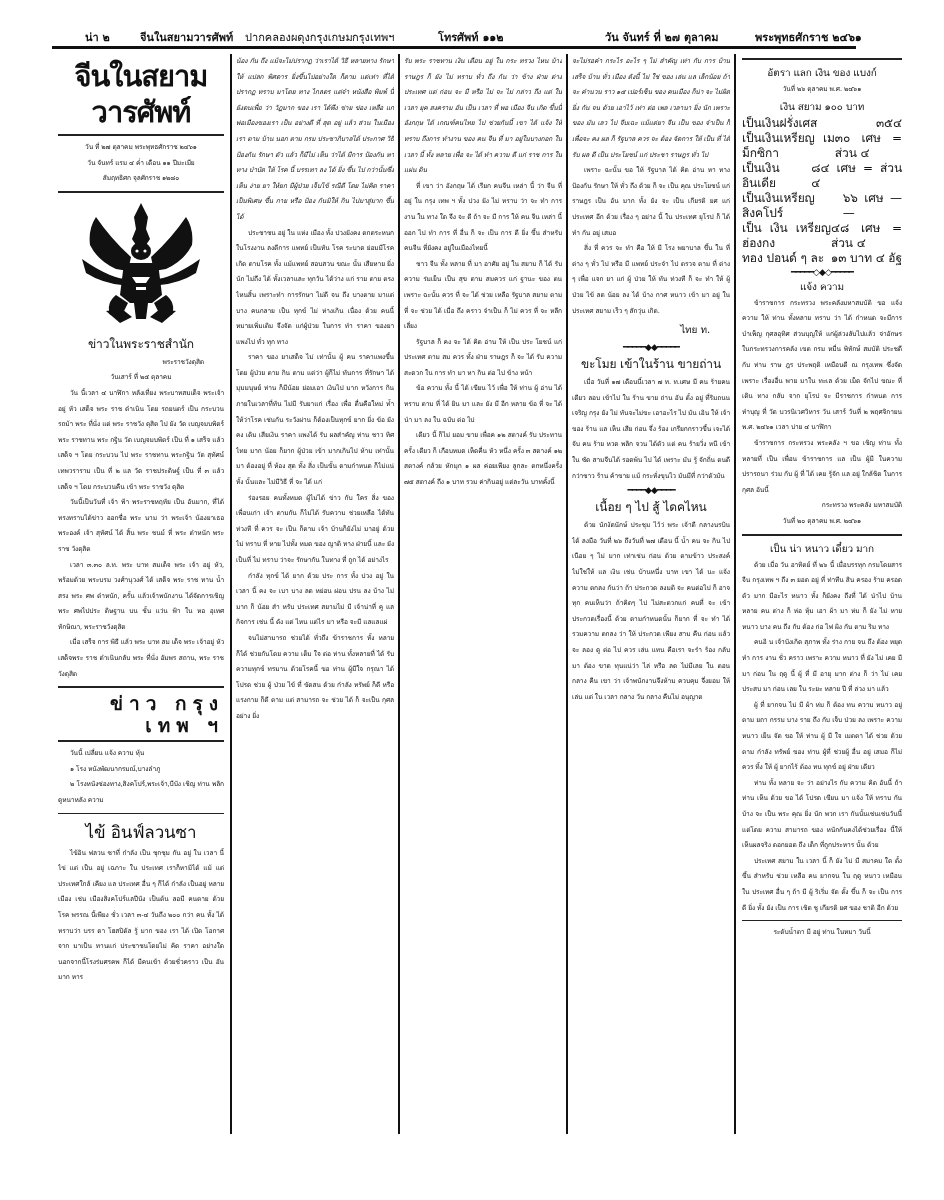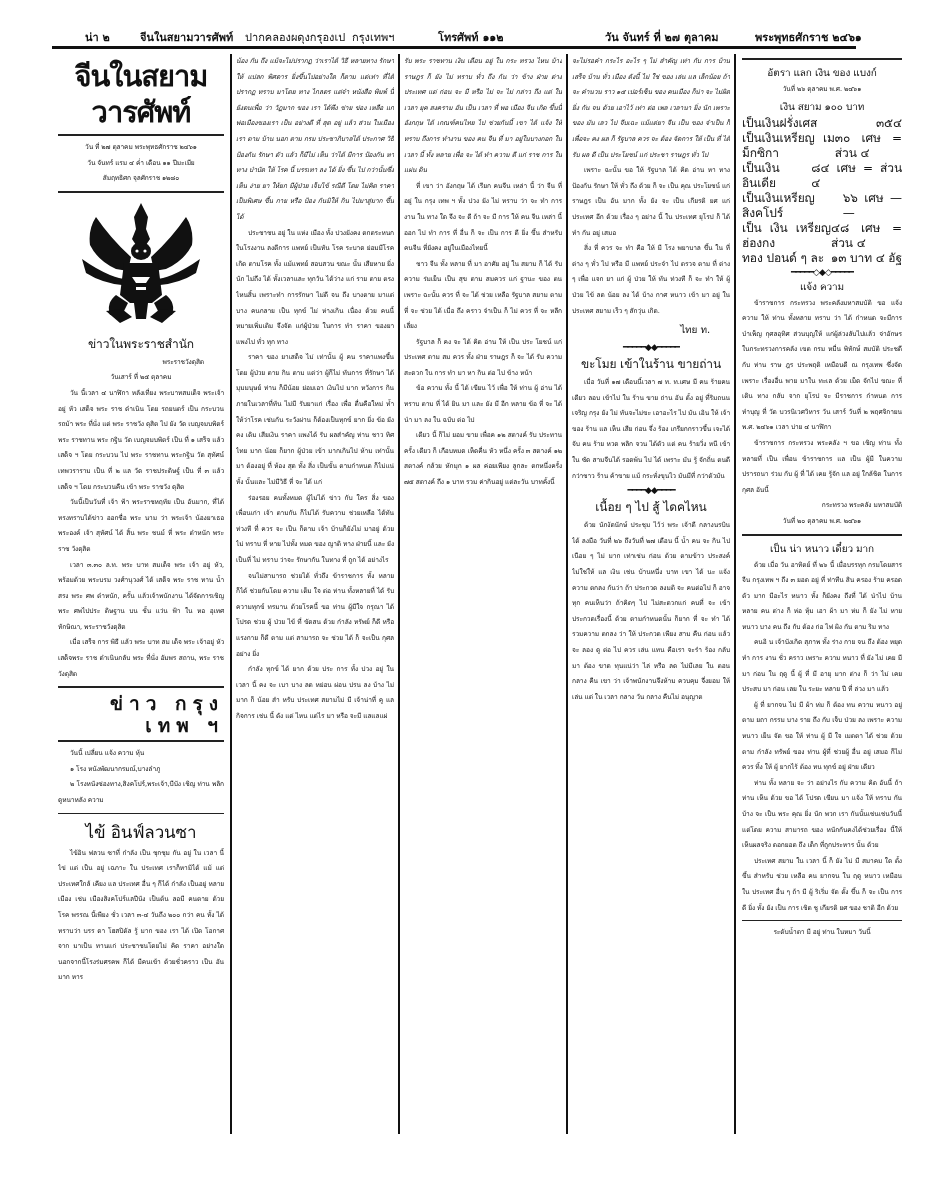--- a/index.html
+++ b/index.html
@@ -29,21 +29,21 @@
   .rates-row { display:flex; justify-content:space-between; font-size:12px; line-height:15px; }
 </style>
 </head>
 <body>
 
 <div class="page">
 
   <div class="header-line">
     <span style="left:45px">น่า ๒</span>
     <span style="left:100px">จีนในสยามวารศัพท์</span>
-    <span style="left:205px;font-weight:normal">ปากคลองผดุงกรุองเป</span>
+    <span style="left:205px;font-weight:normal">ปากคลองผดุงกรุงเกษม</span>
     <span style="left:312px;font-weight:normal">กรุงเทพฯ</span>
     <span style="left:398px">โทรศัพท์ ๑๑๒</span>
     <span style="left:565px">วัน จันทร์ ที่ ๒๗ ตุลาคม</span>
     <span style="left:715px">พระพุทธศักราช ๒๔๖๑</span>
   </div>
   <div class="header-rule"></div>
 
   <div class="col" style="left:58px; width:166px; height:1130px;">
     <div class="masthead">จีนในสยามวารศัพท์</div>
     <div class="rule"></div>
@@ -91,22 +91,22 @@
     <p>ไข้อิน ฟลวน ซาที่ กำลัง เป็น ชุกชุม กัน อยู่ ใน เวลา นี้ ไข่ แต่ เป็น อยู่ เฉภาะ ใน ประเทศ เราก็หามิได้ แม้ แต่ประเทศใกล้ เคียง แล ประเทศ อื่น ๆ ก็ได้ กำลัง เป็นอยู่ หลาย เมือง เช่น เมืองสิงคโปร์แลปีนัง เป็นต้น ลอมี คนตาย ด้วย โรค พรรณ นี้เพียง ชั่ว เวลา ๓-๔ วันถึง ๒๐๐ กว่า คน ทั้ง ได้ ทราบว่า บรร ดา โฮสปิตัล รู้ มาก ของ เรา ได้ เปิด โอกาศจาก มาเป็น ทานแก่ ประชาชนโดยไม่ คิด ราคา อย่างใด นอกจากนี้โรงร่มศรคพ ก็ได้ มีคนเข้า ด้วยชั่วคราว เป็น อันมาก หาร</p>
   </div>
 
   <div class="vrule" style="left:230px; height:1080px;"></div>
 
   <div class="col" style="left:236px; width:158px; height:1080px;">
     <p class="noindent">น้อง กัน ถึง แม้จะไม่ปรากฏ ว่าเราได้ วิธี หลายทาง รักษา ให้ แปลก พิศดาร ยิ่งขึ้นไปอย่างใด ก็ตาม แต่เท่า ที่ได้ ปรากฏ ทราบ มาโดย ทาง ไกลตร แต่จำ หนังสือ พิมพ์ นี้ยังตนเพื่อ ว่า วัฏมาก ของ เรา ได้พึง ข่าย ข่อง เหลือ แก่พ่อเมืองของเรา เป็น อย่างดี ที่ สุด อยู่ แล้ว ส่วน ในเมือง เรา ตาม บ้าน นอก ตาม กรม ประชาภิบาลได้ ประกาศ วิธี ป้องกัน รักษา ตัว แล้ว ก็มีไม่ เห็น ว่าได้ มีการ ป้องกัน หาทาง บำบัด ให้ โรค นี้ บรรเทา ลง ได้ ยิ่ง ขึ้น ไป กว่านั้นซึ่ง เห็น ง่าย ยา ให้ยก มีผู้ป่วย เจ็บไข้ รณีดี โดย ไม่คิด ราคา เป็นพิเศษ ขึ้น กาย หรือ ป้อง กันมิให้ กิน ไปมาสู่มาก ขึ้นได้</p>
     <p>ประชาชน อยู่ ใน แห่ง เมือง ทั้ง ปวงยังคง ตกตระหนก ในโรงงาน ลงตีการ แพทย์ เป็นทัน โรค ระบาด ย่อมมีโรค เกิด ตามโรค ทั้ง แม้แพทย์ สอบสวน ขณะ นั้น เสียหาย ยิ่งนัก ไม่ถึง ได้ ทั้งเวลาและ ทุกวัน ได้ว่าง แก่ ราย ตาย ตรง ไหนสิ้น เพราะทำ การรักษา ไม่ดี จน ถึง บางตาย มาแต่ บาง คนกลาย เป็น ทุกข์ ไม่ ห่างเกิน เนื่อง ด้วย คนนี้ หมายเพิ่มเติม จึงจัด แก่ผู้ป่วย ในการ ทำ ราคา ของยา แพงไป ทั่ว ทุก ทาง</p>
     <p>ราคา ของ ยาเสด็จ ไม่ เท่านั้น ผู้ คน ราคาแพงขึ้นโดย ผู้ป่วย ตาย กิน ตาม แต่ว่า ผู้ก็ไม่ ทันการ ที่รักษา ได้ มุมมนุษย์ ท่าน ก็มีน้อย ย่อมเอา เงินไป มาก หวังการ กิน ภายในเวลาที่ทัน ไม่มี รับยาแก่ เรื่อง เพื่อ ตื่นคือใหม่ ท้ำ ให้ว่าโรค เช่นกัน ระวังผ่าน ก็ต้องเป็นทุกข์ ยาก ยิ่ง ข้อ ยังคง เดิม เสียเงิน ราคา แพงได้ รับ ผลสำคัญ ท่าน ชาว ทิศ ไทย มาก น้อย ก็ยาก ผู้ป่วย เข้า มากเกินไป ห้าม เท่านั้นมา ต้องอยู่ ที่ ห้อง สุด ทั้ง สิ่ง เป็นขั้น ตามกำหนด ก็ไม่แน่ ทั้ง นั้นและ ไม่มีวิธี ที่ จะ ได้ แก่</p>
     <p>ร่องรอย คนทั้งหมด ผู้ไม่ได้ ข่าว กับ ใคร สิ่ง ของ เพื่อนเก่า เจ้า ตามกัน ก็ไม่ได้ รับความ ช่วยเหลือ ได้ทันท่วงที ที่ ควร จะ เป็น ก็ตาม เจ้า บ้านก็ยังไม่ มาอยู่ ด้วย ไม่ ทราบ ที่ หาย ไปทั้ง หมด ของ ญาติ ทาง ฝ่ายนี้ และ ยัง เป็นที่ ไม่ ทราบ ว่าจะ รักษากัน ในทาง ที่ ถูก ได้ อย่างไร</p>
+    <p>กำลัง ทุกข์ ได้ ยาก ด้วย ประ การ ทั้ง ปวง อยู่ ใน เวลา นี้ คง จะ เบา บาง ลด หย่อน ผ่อน ปรน ลง บ้าง ไม่ มาก ก็ น้อย สำ หรับ ประเทศ สยามไม่ มี เจ้าน่าที่ คู แล กิจการ เช่น นี้ ดัง แต่ ไหน แต่ไร มา หรือ จะมี แลแลแผ่</p>
     <p>จนไม่สามารถ ช่วยได้ ทั่วถึง ข้าราชการ ทั้ง หลาย ก็ได้ ช่วยกันโดย ความ เต็ม ใจ ต่อ ท่าน ทั้งหลายที่ ได้ รับ ความทุกข์ ทรมาน ด้วยโรคนี้ ขอ ท่าน ผู้มีใจ กรุณา ได้ โปรด ช่วย ผู้ ป่วย ไข้ ที่ ขัดสน ด้วย กำลัง ทรัพย์ ก็ดี หรือ แรงกาย ก็ดี ตาม แต่ สามารถ จะ ช่วย ได้ ก็ จะเป็น กุศล อย่าง ยิ่ง</p>
-    <p>กำลัง ทุกข์ ได้ ยาก ด้วย ประ การ ทั้ง ปวง อยู่ ใน เวลา นี้ คง จะ เบา บาง ลด หย่อน ผ่อน ปรน ลง บ้าง ไม่ มาก ก็ น้อย สำ หรับ ประเทศ สยามไม่ มี เจ้าน่าที่ คู แล กิจการ เช่น นี้ ดัง แต่ ไหน แต่ไร มา หรือ จะมี แลแลแผ่</p>
   </div>
 
   <div class="vrule" style="left:398px; height:1080px;"></div>
 
   <div class="col" style="left:404px; width:158px; height:1080px;">
     <p class="noindent">รับ พระ ราชทาน เงิน เดือน อยู่ ใน กระ ทรวง ไหน บ้าง ราษฎร ก็ ยัง ไม่ ทราบ ทั่ว ถึง กัน ว่า ข้าง ฝ่าย ต่าง ประเทศ แต่ ก่อน จะ มี หรือ ไม่ จะ ไม่ กล่าว ถึง แต่ ใน เวลา ยุค สงคราม อัน เป็น เวลา ที่ พอ เมือง จีน เกิด ขึ้นนี้ อังกฤษ ได้ เกณฑ์คนไทย ไป ช่วยกันนี้ เขา ได้ แจ้ง ให้ ทราบ ถึงการ ทำงาน ของ คน จีน ที่ มา อยู่ในบางกอก ใน เวลา นี้ ทั้ง หลาย เพื่อ จะ ได้ ทำ ความ ดี แก่ ราช การ ใน แผ่น ดิน</p>
     <p>ที่ เขา ว่า อังกฤษ ได้ เรียก คนจีน เหล่า นี้ ว่า จีน ที่ อยู่ ใน กรุง เทพ ฯ ทั้ง ปวง ยัง ไม่ ทราบ ว่า จะ ทำ การ งาน ใน ทาง ใด จึง จะ ดี ถ้า จะ มี การ ให้ คน จีน เหล่า นี้ ออก ไป ทำ การ ที่ อื่น ก็ จะ เป็น การ ดี ยิ่ง ขึ้น สำหรับ คนจีน ที่ยังคง อยู่ในเมืองไทยนี้</p>
     <p>ชาว จีน ทั้ง หลาย ที่ มา อาศัย อยู่ ใน สยาม ก็ ได้ รับ ความ ร่มเย็น เป็น สุข ตาม สมควร แก่ ฐานะ ของ ตน เพราะ ฉะนั้น ควร ที่ จะ ได้ ช่วย เหลือ รัฐบาล สยาม ตาม ที่ จะ ช่วย ได้ เมื่อ ถึง คราว จำเป็น ก็ ไม่ ควร ที่ จะ หลีก เลี่ยง</p>
     <p>รัฐบาล ก็ คง จะ ได้ คิด อ่าน ให้ เป็น ประ โยชน์ แก่ ประเทศ ตาม สม ควร ทั้ง ฝ่าย ราษฎร ก็ จะ ได้ รับ ความ สะดวก ใน การ ทำ มา หา กิน ต่อ ไป ข้าง หน้า</p>
     <p>ข้อ ความ ทั้ง นี้ ได้ เขียน ไว้ เพื่อ ให้ ท่าน ผู้ อ่าน ได้ ทราบ ตาม ที่ ได้ ยิน มา และ ยัง มี อีก หลาย ข้อ ที่ จะ ได้ นำ มา ลง ใน ฉบับ ต่อ ไป</p>

